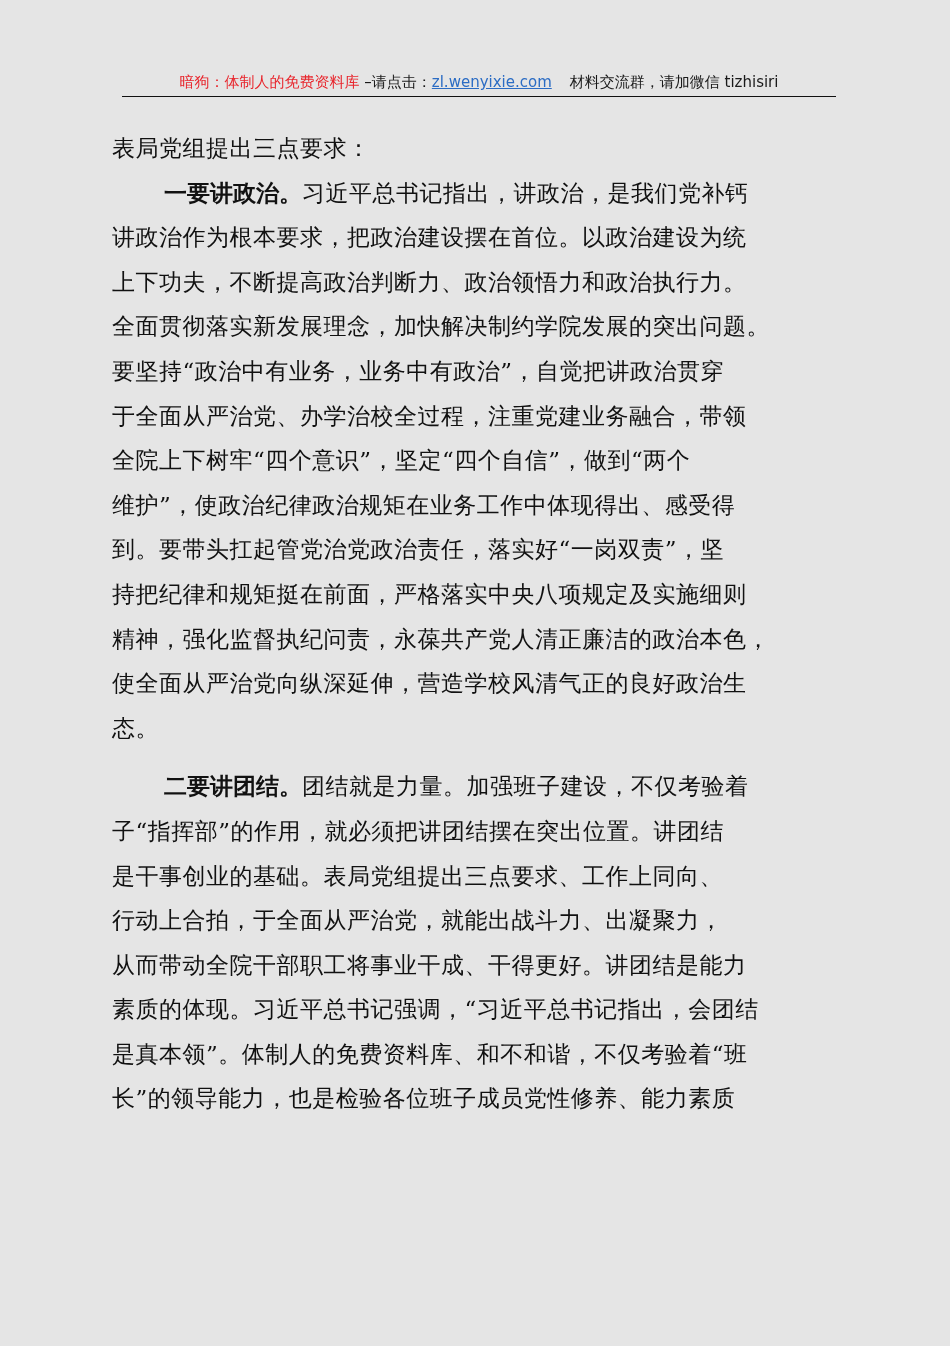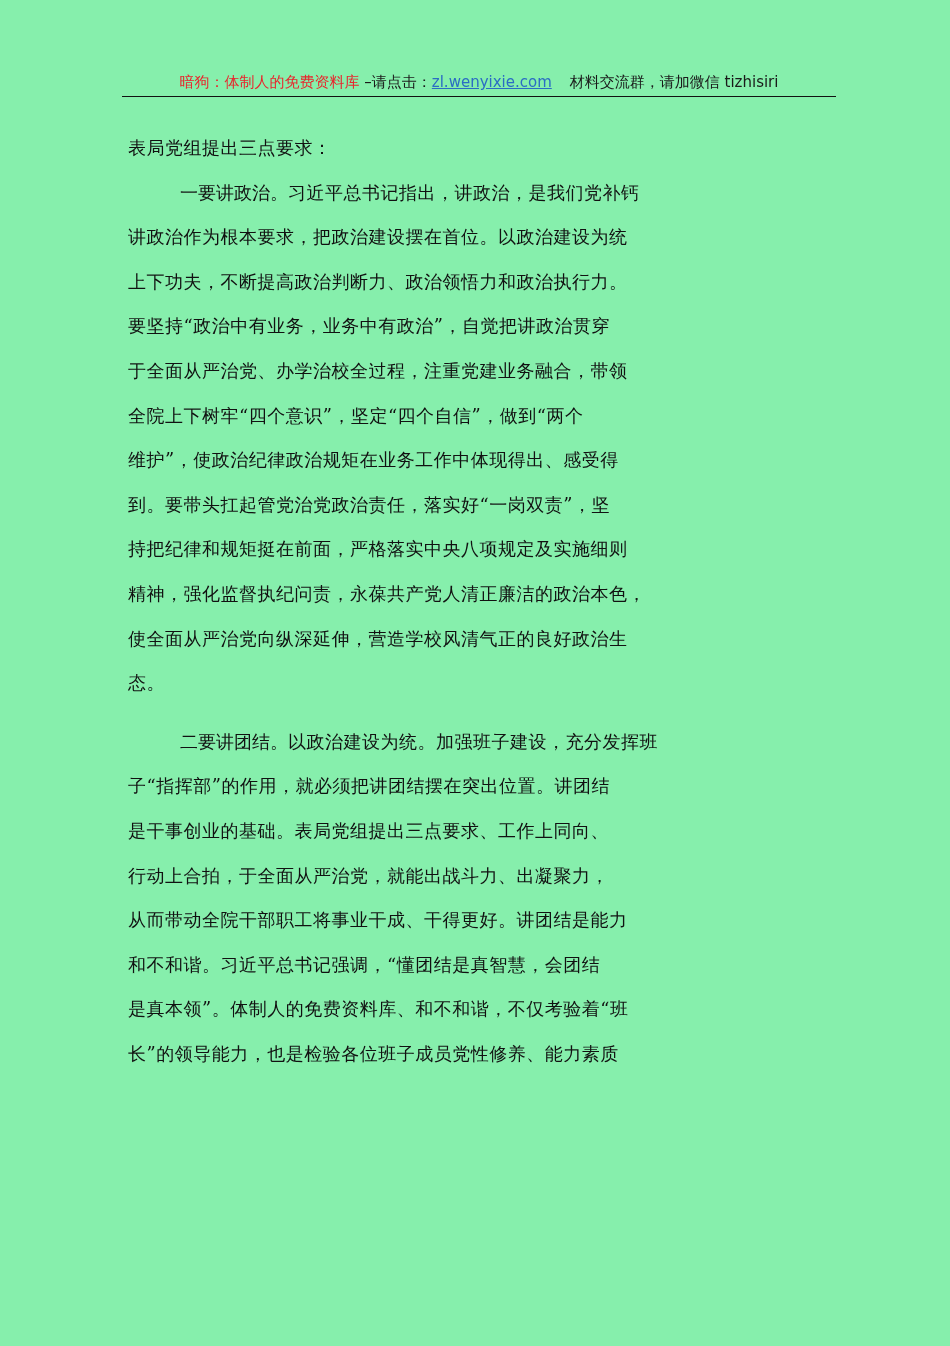--- a/index.html
+++ b/index.html
@@ -1,68 +1,69 @@
 <!DOCTYPE html>
 <html><head>
 <meta charset="utf-8">
 <style>
   html, body { margin: 0; padding: 0; background: #ffffff; }
   body { width: 950px; height: 1346px; position: relative; overflow: hidden; }
-  .page { position: absolute; left: 0; top: 0; width: 950px; height: 1346px; background: #86efac; }
+  .page { position: absolute; left: 0; top: 0; width: 950px; height: 1346px; background: #e5e5e5; }
   .header {
     position: absolute; left: 122px; top: 70px; width: 714px; height: 24px;
     text-align: center; font-family: "DejaVu Sans", sans-serif; font-size: 15px; line-height: 24px;
     white-space: nowrap; color: #1a1a1a;
   }
   .header .red { color: #e8262d; }
   .header .link { color: #2b6cc4; text-decoration: underline; }
   .header .gap { display: inline-block; width: 18px; }
   .rule { position: absolute; left: 122px; top: 96px; width: 714px; height: 1px; background: #111; }
   .body {
-    position: absolute; left: 128px; top: 126px; width: 720px;
-    font-family: "DejaVu Serif", serif; font-size: 18px; line-height: 44.6px; color: #111;
+    position: absolute; left: 112px; top: 126px; width: 720px;
+    font-family: "DejaVu Serif", serif; font-size: 23px; line-height: 44.6px; color: #111;
   }
   .line { height: 44.6px; white-space: nowrap; letter-spacing: 0.5px; }
   .indent { padding-left: 52px; }
-  .lead { font-family: "DejaVu Sans", sans-serif; font-weight: normal; letter-spacing: 0; }
+  .lead { font-family: "DejaVu Sans", sans-serif; font-weight: bold; letter-spacing: 0; }
   .para-gap { height: 14px; }
 </style>
 </head>
 <body>
 
 <div class="page">
   <div class="header">
     <span class="red">暗狗：体制人的免费资料库</span><span> –请点击：</span><span class="link">zl.wenyixie.com</span><span class="gap"></span><span>材料交流群，请加微信 tizhisiri</span>
   </div>
   <div class="rule"></div>
 
   <div class="body">
     <div class="line">表局党组提出三点要求：</div>
 
     <div>
       <div class="line indent"><span class="lead">一要讲政治。</span><span>习近平总书记指出，讲政治，是我们党补钙</span></div>
       <div class="line">讲政治作为根本要求，把政治建设摆在首位。以政治建设为统</div>
       <div class="line">上下功夫，不断提高政治判断力、政治领悟力和政治执行力。</div>
+      <div class="line">全面贯彻落实新发展理念，加快解决制约学院发展的突出问题。</div>
       <div class="line">要坚持“政治中有业务，业务中有政治”，自觉把讲政治贯穿</div>
       <div class="line">于全面从严治党、办学治校全过程，注重党建业务融合，带领</div>
       <div class="line">全院上下树牢“四个意识”，坚定“四个自信”，做到“两个</div>
       <div class="line">维护”，使政治纪律政治规矩在业务工作中体现得出、感受得</div>
       <div class="line">到。要带头扛起管党治党政治责任，落实好“一岗双责”，坚</div>
       <div class="line">持把纪律和规矩挺在前面，严格落实中央八项规定及实施细则</div>
       <div class="line">精神，强化监督执纪问责，永葆共产党人清正廉洁的政治本色，</div>
       <div class="line">使全面从严治党向纵深延伸，营造学校风清气正的良好政治生</div>
       <div class="line">态。</div>
     </div>
 
     <div class="para-gap"></div>
 
     <div>
-      <div class="line indent"><span class="lead">二要讲团结。</span><span>以政治建设为统。加强班子建设，充分发挥班</span></div>
+      <div class="line indent"><span class="lead">二要讲团结。</span><span>团结就是力量。加强班子建设，不仅考验着</span></div>
       <div class="line">子“指挥部”的作用，就必须把讲团结摆在突出位置。讲团结</div>
       <div class="line">是干事创业的基础。表局党组提出三点要求、工作上同向、</div>
       <div class="line">行动上合拍，于全面从严治党，就能出战斗力、出凝聚力，</div>
       <div class="line">从而带动全院干部职工将事业干成、干得更好。讲团结是能力</div>
-      <div class="line">和不和谐。习近平总书记强调，“懂团结是真智慧，会团结</div>
+      <div class="line">素质的体现。习近平总书记强调，“习近平总书记指出，会团结</div>
       <div class="line">是真本领”。体制人的免费资料库、和不和谐，不仅考验着“班</div>
       <div class="line">长”的领导能力，也是检验各位班子成员党性修养、能力素质</div>
     </div>
   </div>
 </div>
 
 </body></html>

